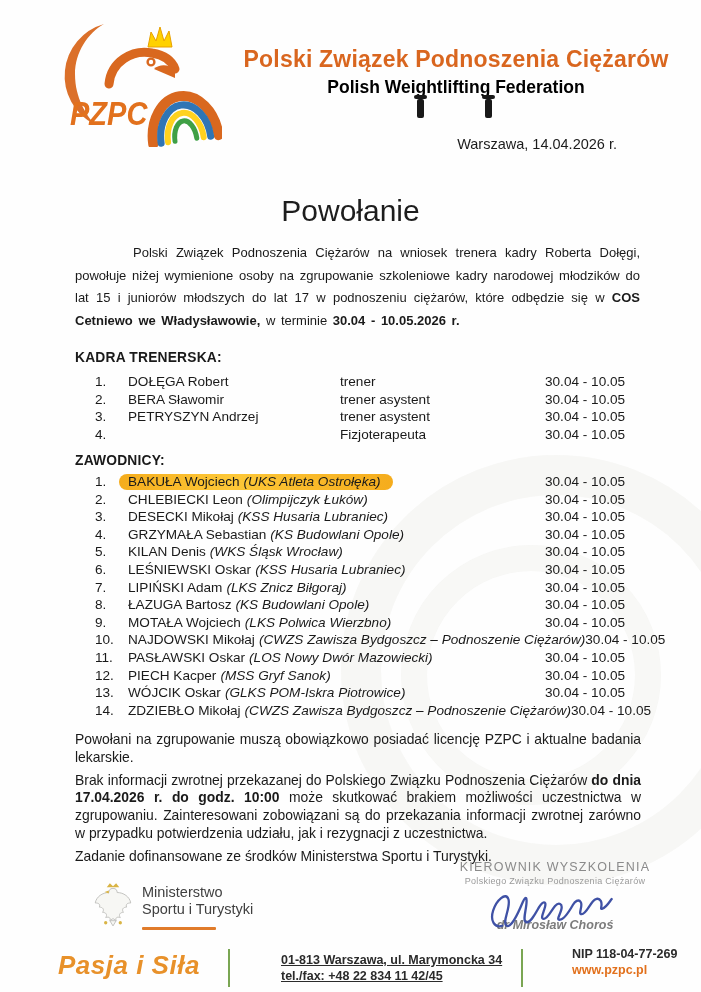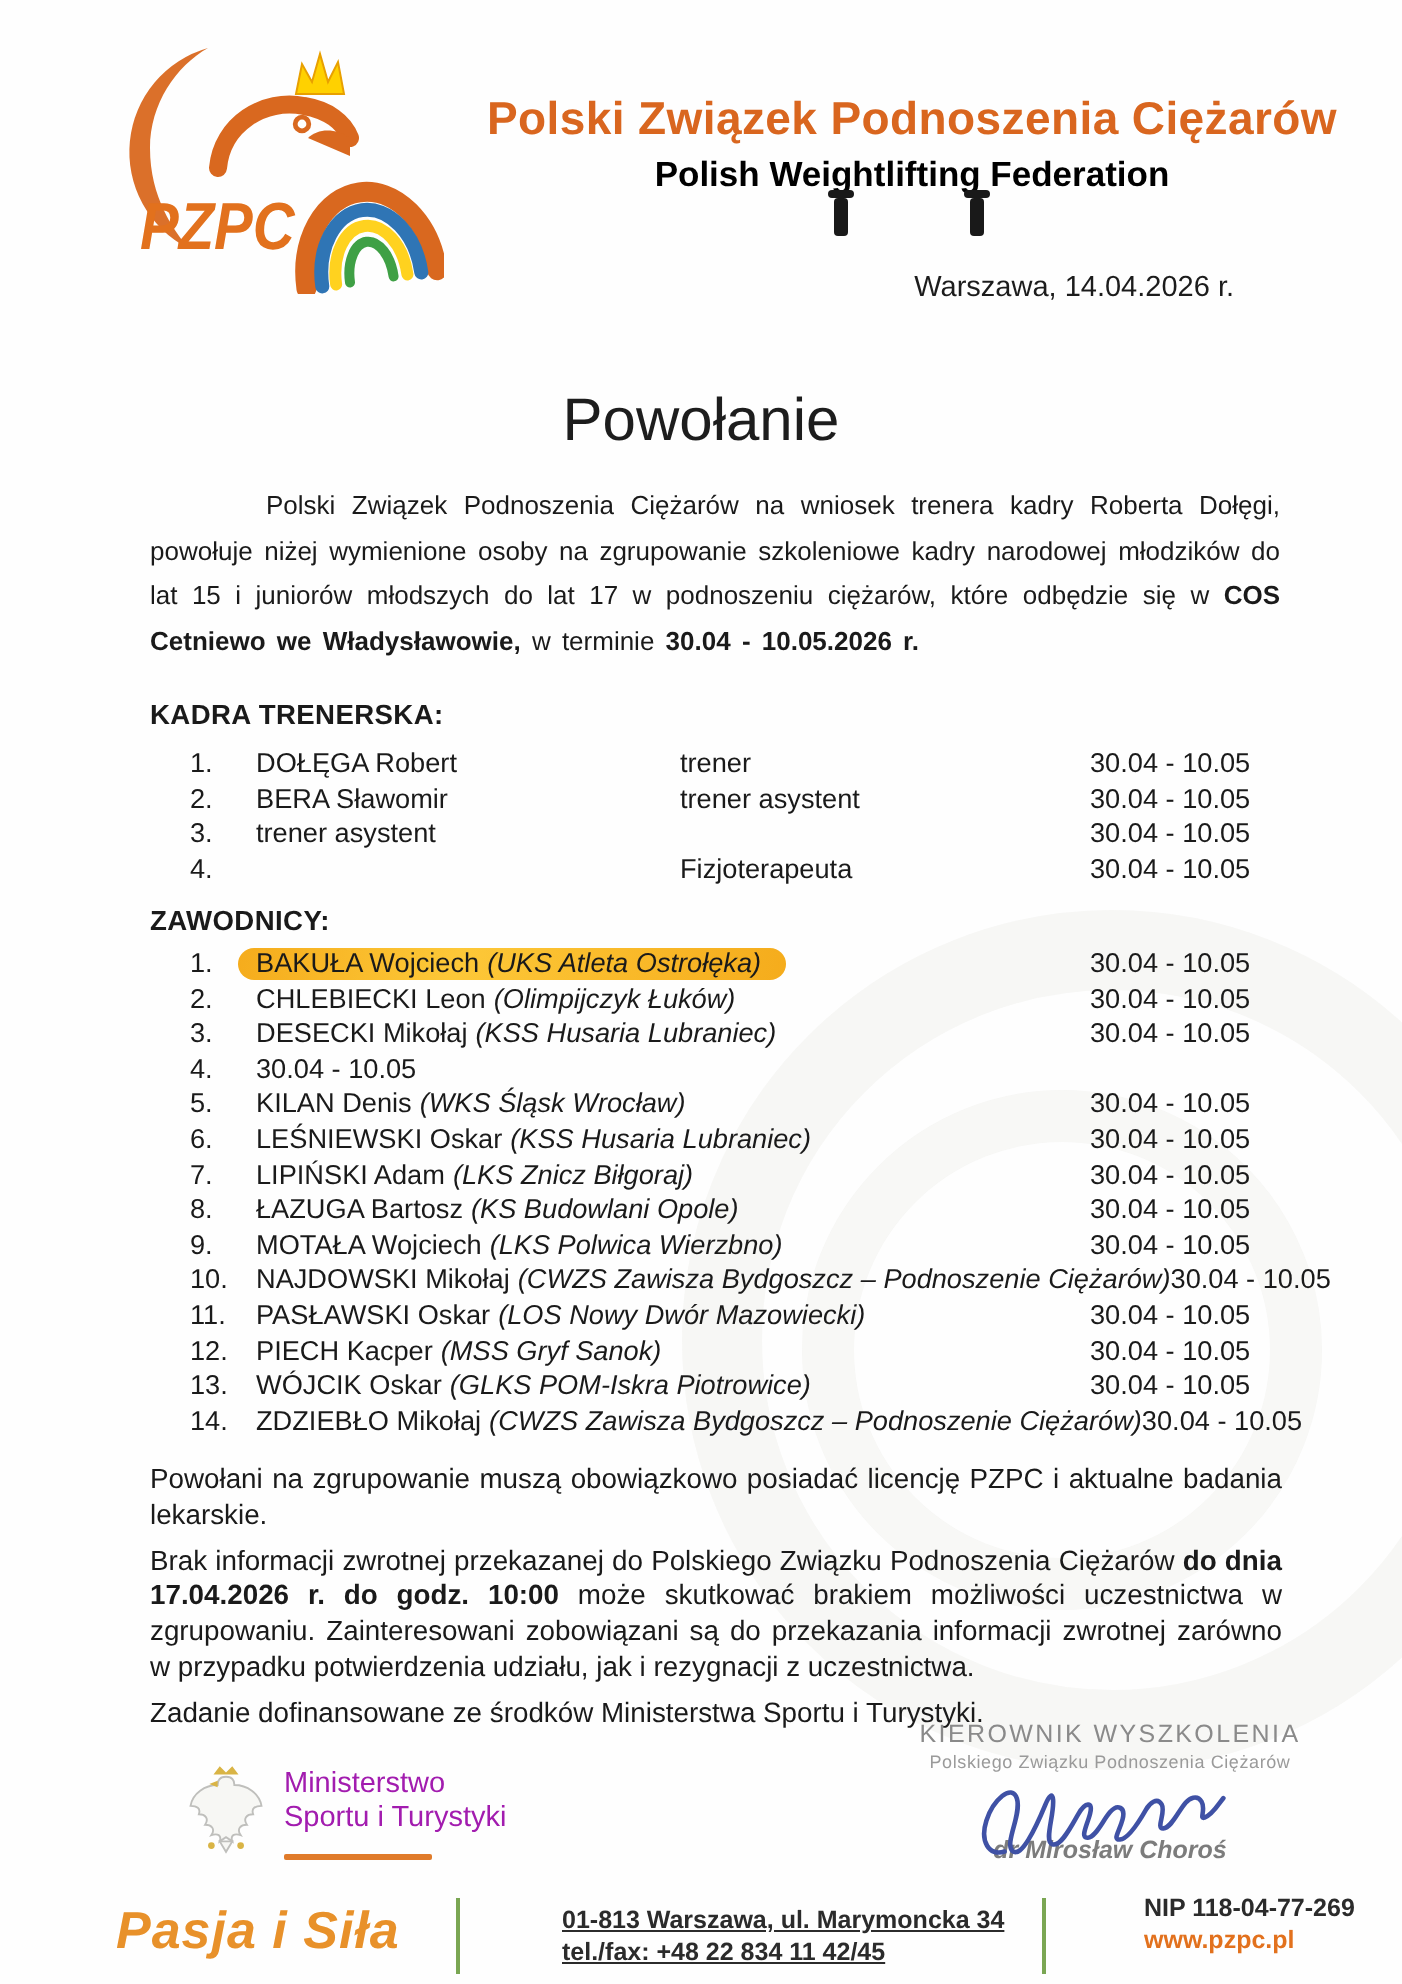--- a/index.html
+++ b/index.html
@@ -59,21 +59,21 @@
 
   
   .signature { position:absolute; top:860px; left:455px; width:200px; text-align:center; color:#8e8e8e; }
   .sig-title { font-size:12.5px; letter-spacing:1.2px; color:#8a8a8a; }
   .sig-sub { font-size:9px; color:#9a9a9a; margin-top:2px; letter-spacing:.3px; }
   .sig-ink { position:absolute; left:28px; top:18px; transform:rotate(-4deg); }
   .sig-name { margin-top:32px; font-size:12.5px; font-weight:700; font-style:italic; color:#7c7c7c; }
 
   
   .ministry { position:absolute; top:880px; left:92px; display:flex; align-items:flex-start; }
-  .ministry-text { margin-left:8px; padding-top:4px; font-size:14.5px; color:#a21caf; line-height:17px; }
+  .ministry-text { margin-left:8px; padding-top:4px; font-size:14.5px; color:#404040; line-height:17px; }
   .ministry-rule { width:74px; height:3px; background:#E07B2A; margin-top:9px; border-radius:1px; }
 
   
   .footer { position:absolute; top:946px; left:0; width:701px; height:46px; }
   .slogan { position:absolute; left:58px; top:4px; font-size:26px; font-weight:700;
             font-style:italic; color:#E8912A; letter-spacing:.5px; }
   .vdiv { position:absolute; top:3px; width:2px; height:38px; background:#7aa653; }
   .vdiv1 { left:228px; } .vdiv2 { left:521px; }
   .addr { position:absolute; left:281px; top:6px; font-size:12.5px; font-weight:700;
           color:#2b2b2b; line-height:16px;text-decoration:underline; }
@@ -133,20 +133,21 @@
           <span class="r-dates">30.04 - 10.05</span>
         </li>
       <li>
           <span class="r-num">2.</span>
           <span class="c-name">BERA Sławomir</span>
           <span class="c-role">trener asystent</span>
           <span class="r-dates">30.04 - 10.05</span>
         </li>
       <li>
           <span class="r-num">3.</span>
+          <span class="c-name">PETRYSZYN Andrzej</span>
           <span class="c-role">trener asystent</span>
           <span class="r-dates">30.04 - 10.05</span>
         </li>
       <li>
           <span class="r-num">4.</span>
           <span class="c-name"></span>
           <span class="c-role">Fizjoterapeuta</span>
           <span class="r-dates">30.04 - 10.05</span>
         </li>
     </ul>
@@ -165,20 +166,21 @@
           <span class="a-main"><span>CHLEBIECKI Leon</span><span class="club">(Olimpijczyk Łuków)</span></span>
           <span class="r-dates">30.04 - 10.05</span>
         </li>
       <li>
           <span class="r-num">3.</span>
           <span class="a-main"><span>DESECKI Mikołaj</span><span class="club">(KSS Husaria Lubraniec)</span></span>
           <span class="r-dates">30.04 - 10.05</span>
         </li>
       <li>
           <span class="r-num">4.</span>
+          <span class="a-main"><span>GRZYMAŁA Sebastian</span><span class="club">(KS Budowlani Opole)</span></span>
           <span class="r-dates">30.04 - 10.05</span>
         </li>
       <li>
           <span class="r-num">5.</span>
           <span class="a-main"><span>KILAN Denis</span><span class="club">(WKS Śląsk Wrocław)</span></span>
           <span class="r-dates">30.04 - 10.05</span>
         </li>
       <li>
           <span class="r-num">6.</span>
           <span class="a-main"><span>LEŚNIEWSKI Oskar</span><span class="club">(KSS Husaria Lubraniec)</span></span>

